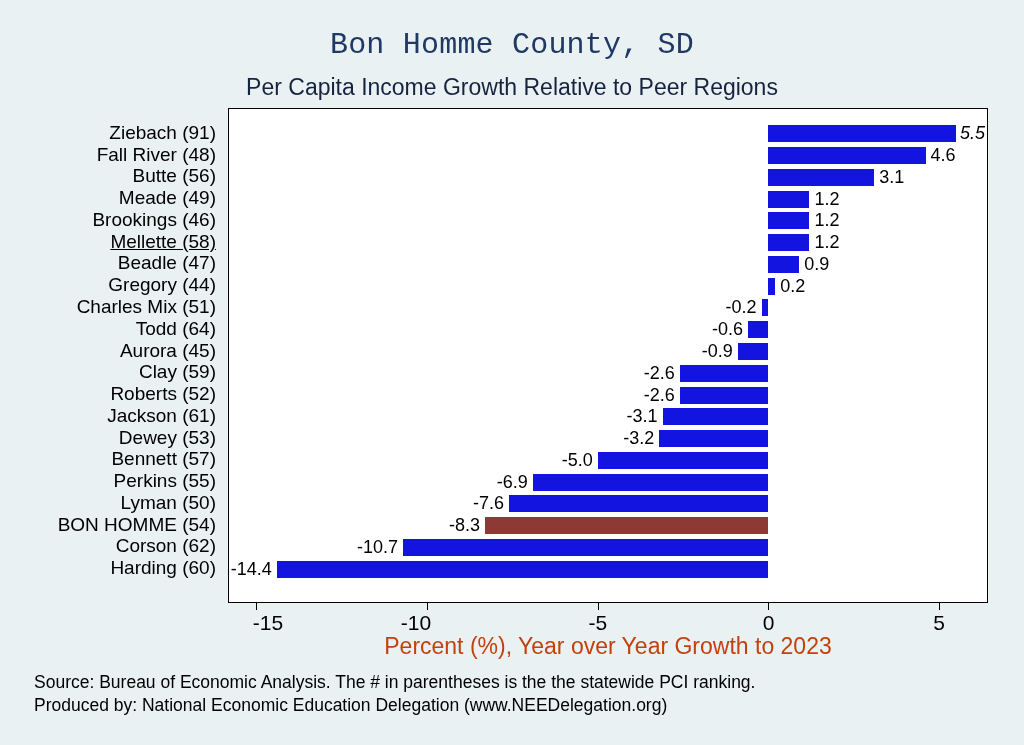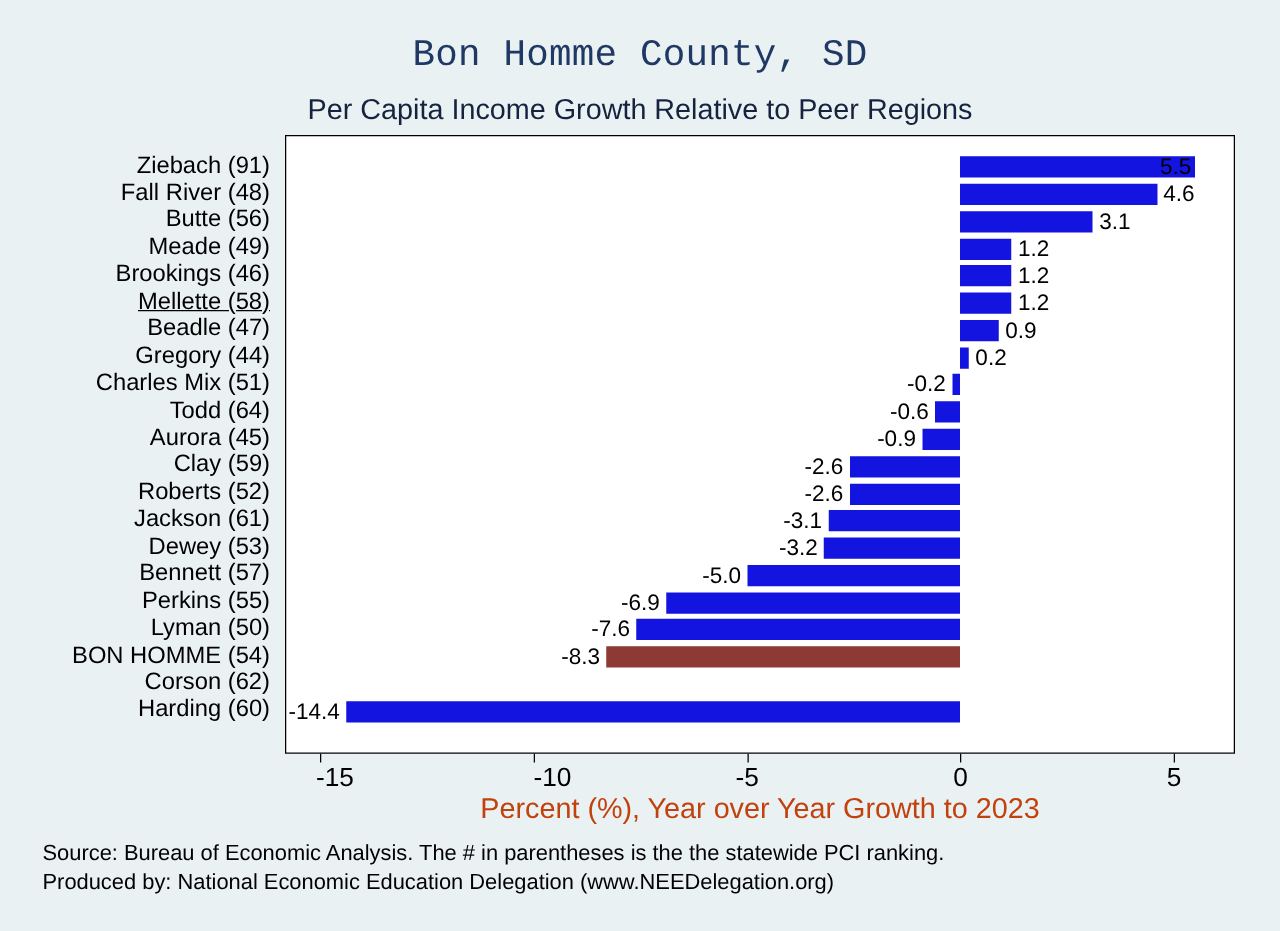--- a/index.html
+++ b/index.html
@@ -164,21 +164,21 @@
       <div class="cat" style="top: 383.833px;">Lyman (50)</div>
       <div class="cat" style="top: 405.595px;">BON HOMME (54)</div>
       <div class="cat" style="top: 427.357px;">Corson (62)</div>
       <div class="cat" style="top: 449.119px;">Harding (60)</div>
     </div>
 
   <div class="plot-frame">
     <div class="plot-inner">
         <div class="row" style="top: 14px; height: 21.7619px;">
           <div class="bar" style="left: 539.477px; width: 187.793px; top: 2.38095px;"></div>
-          <div class="val-label" style="top: 0.380952px; left: 699px;">5.5</div>
+          <div class="val-label" style="top: 0.380952px; left: 731px; font-style: italic;">5.5</div>
         </div>
         <div class="row" style="top: 35.7619px; height: 21.7619px;">
           <div class="bar" style="left: 539.477px; width: 157.063px; top: 2.38095px;"></div>
           <div class="val-label" style="top: 0.380952px; left: 701.541px;">4.6</div>
         </div>
         <div class="row" style="top: 57.5238px; height: 21.7619px;">
           <div class="bar" style="left: 539.477px; width: 105.847px; top: 2.38095px;"></div>
           <div class="val-label" style="top: 0.380952px; left: 650.324px;">3.1</div>
         </div>
         <div class="row" style="top: 79.2857px; height: 21.7619px;">
@@ -237,33 +237,37 @@
           <div class="bar" style="left: 303.883px; width: 235.595px; top: 2.38095px;"></div>
           <div class="val-label" style="top: 0.380952px; left: 298.883px; transform: translateX(-100%);">-6.9</div>
         </div>
         <div class="row" style="top: 383.952px; height: 21.7619px;">
           <div class="bar" style="left: 279.982px; width: 259.495px; top: 2.38095px;"></div>
           <div class="val-label" style="top: 0.380952px; left: 274.982px; transform: translateX(-100%);">-7.6</div>
         </div>
         <div class="row" style="top: 405.714px; height: 21.7619px;">
           <div class="bar highlight" style="left: 256.081px; width: 283.396px; top: 2.38095px;"></div>
           <div class="val-label" style="top: 0.380952px; left: 251.081px; transform: translateX(-100%);">-8.3</div>
+        </div>
+        <div class="row" style="top: 427.476px; height: 21.7619px;">
+          <div class="bar" style="left: 174.135px; width: 365.342px; top: 2.38095px;"></div>
+          <div class="val-label" style="top: 0.380952px; left: 169.135px; transform: translateX(-100%);">-10.7</div>
         </div>
         <div class="row" style="top: 449.238px; height: 21.7619px;">
           <div class="bar" style="left: 47.8018px; width: 491.676px; top: 2.38095px;"></div>
           <div class="val-label" style="top: 0.380952px; left: 42.8018px; transform: translateX(-100%);">-14.4</div>
         </div>
       </div>
   </div>
 
   <div class="axis-ticks">
       <div class="tick-mark" style="left: 28.3153px;"></div>
       <div class="tick-label" style="left: 40px;">-15</div>
       <div class="tick-mark" style="left: 199.036px;"></div>
-      <div class="tick-label" style="left: 214px;">-10</div>
+      <div class="tick-label" style="left: 188px;">-10</div>
       <div class="tick-mark" style="left: 369.757px;"></div>
       <div class="tick-label" style="left: 369.757px;">-5</div>
       <div class="tick-mark" style="left: 540.477px;"></div>
       <div class="tick-label" style="left: 540.477px;">0</div>
       <div class="tick-mark" style="left: 711.198px;"></div>
       <div class="tick-label" style="left: 711.198px;">5</div>
     </div>
 
   <div class="xlabel">Percent (%), Year over Year Growth to 2023</div>
 

